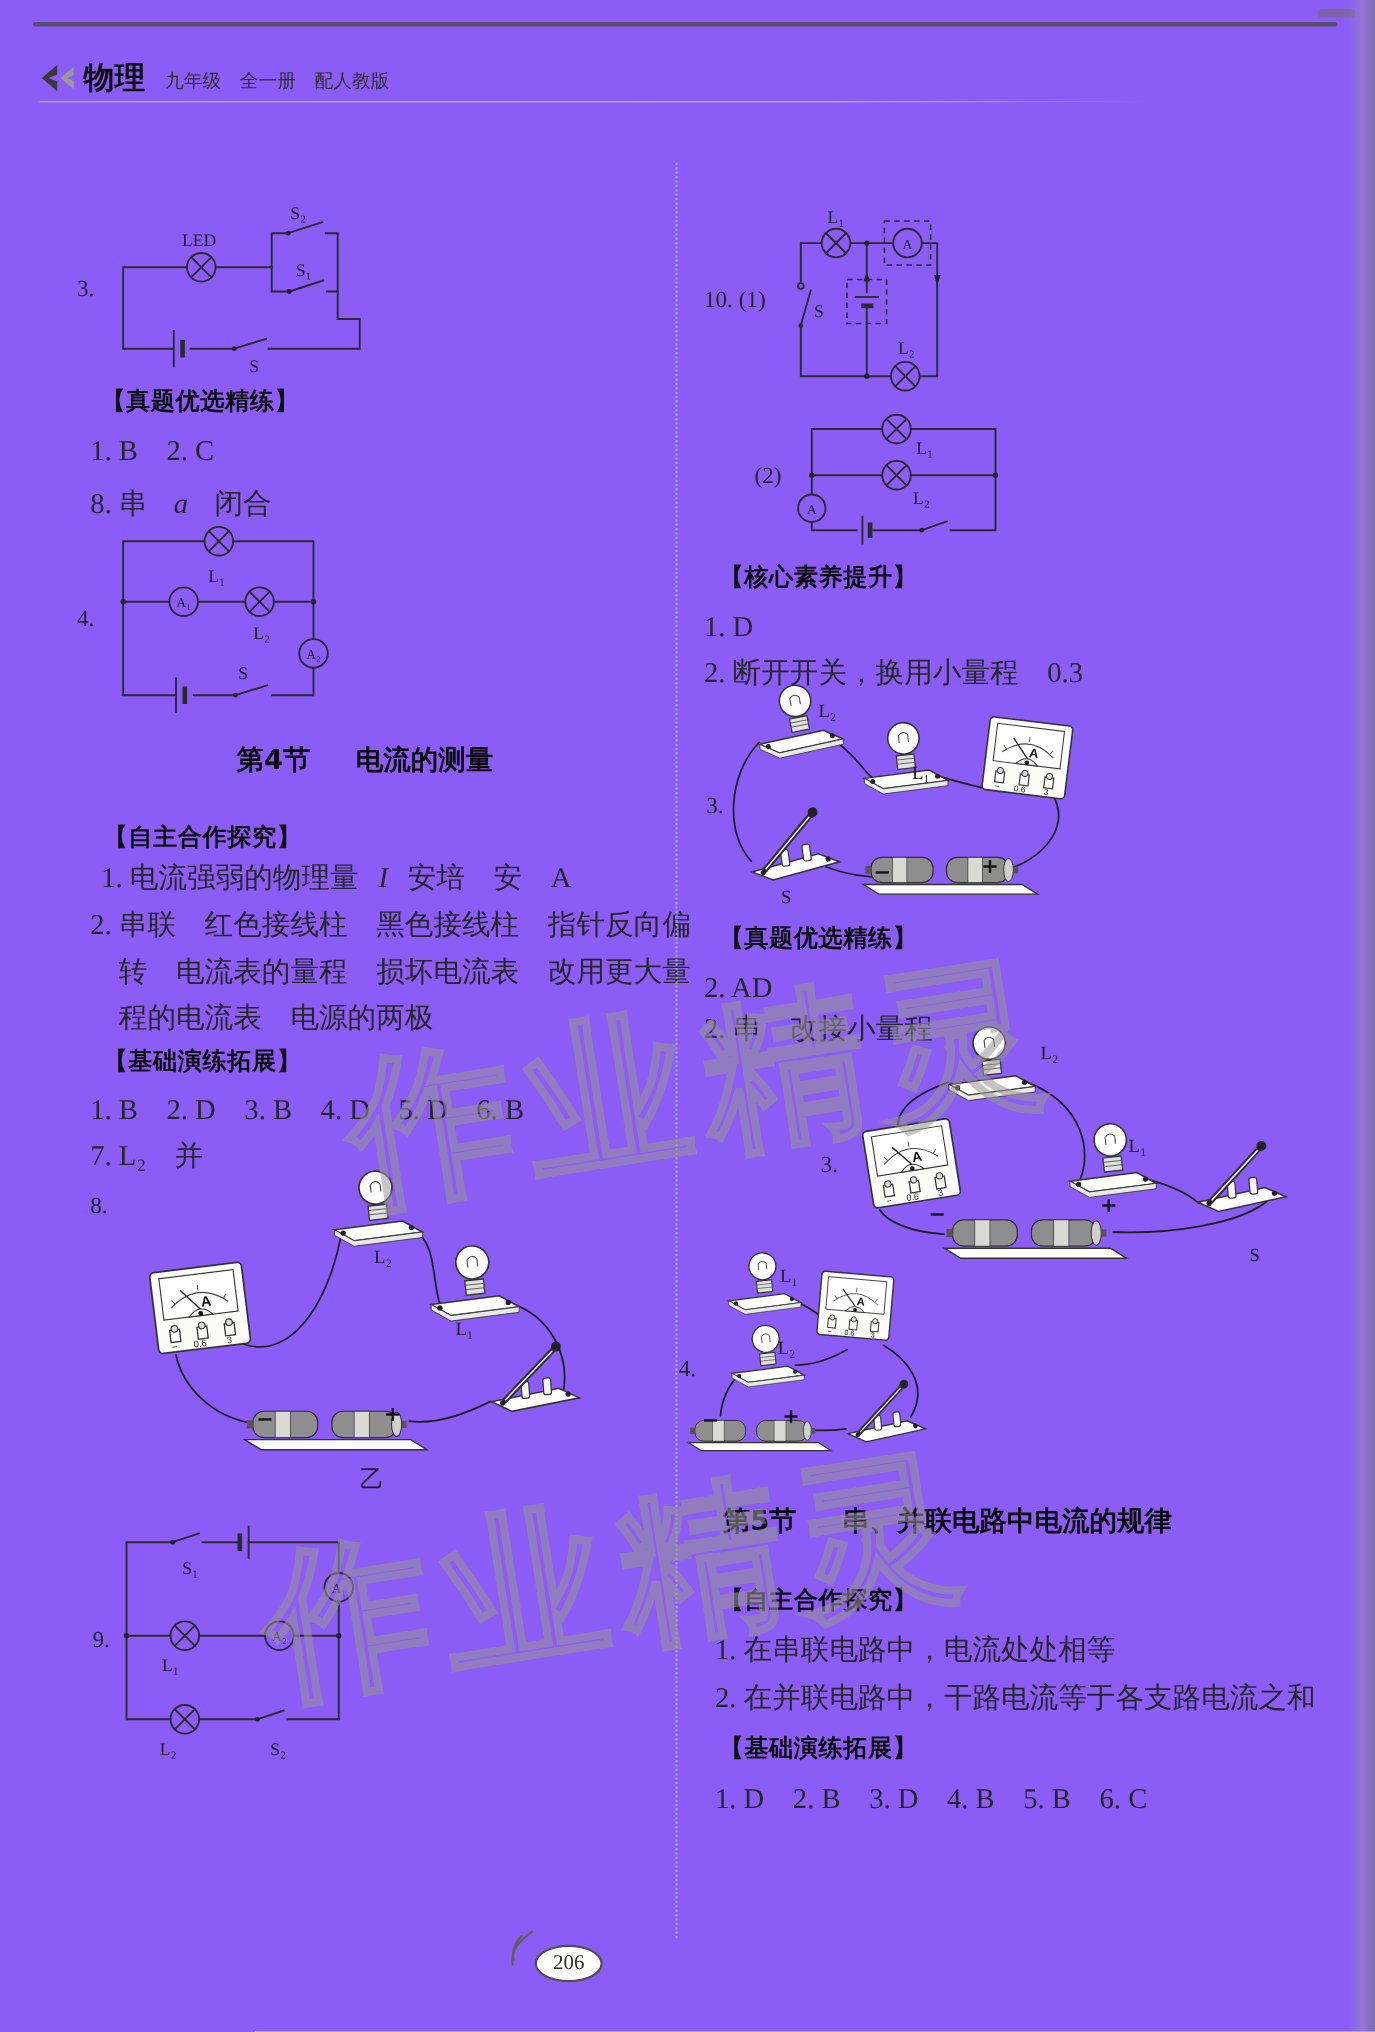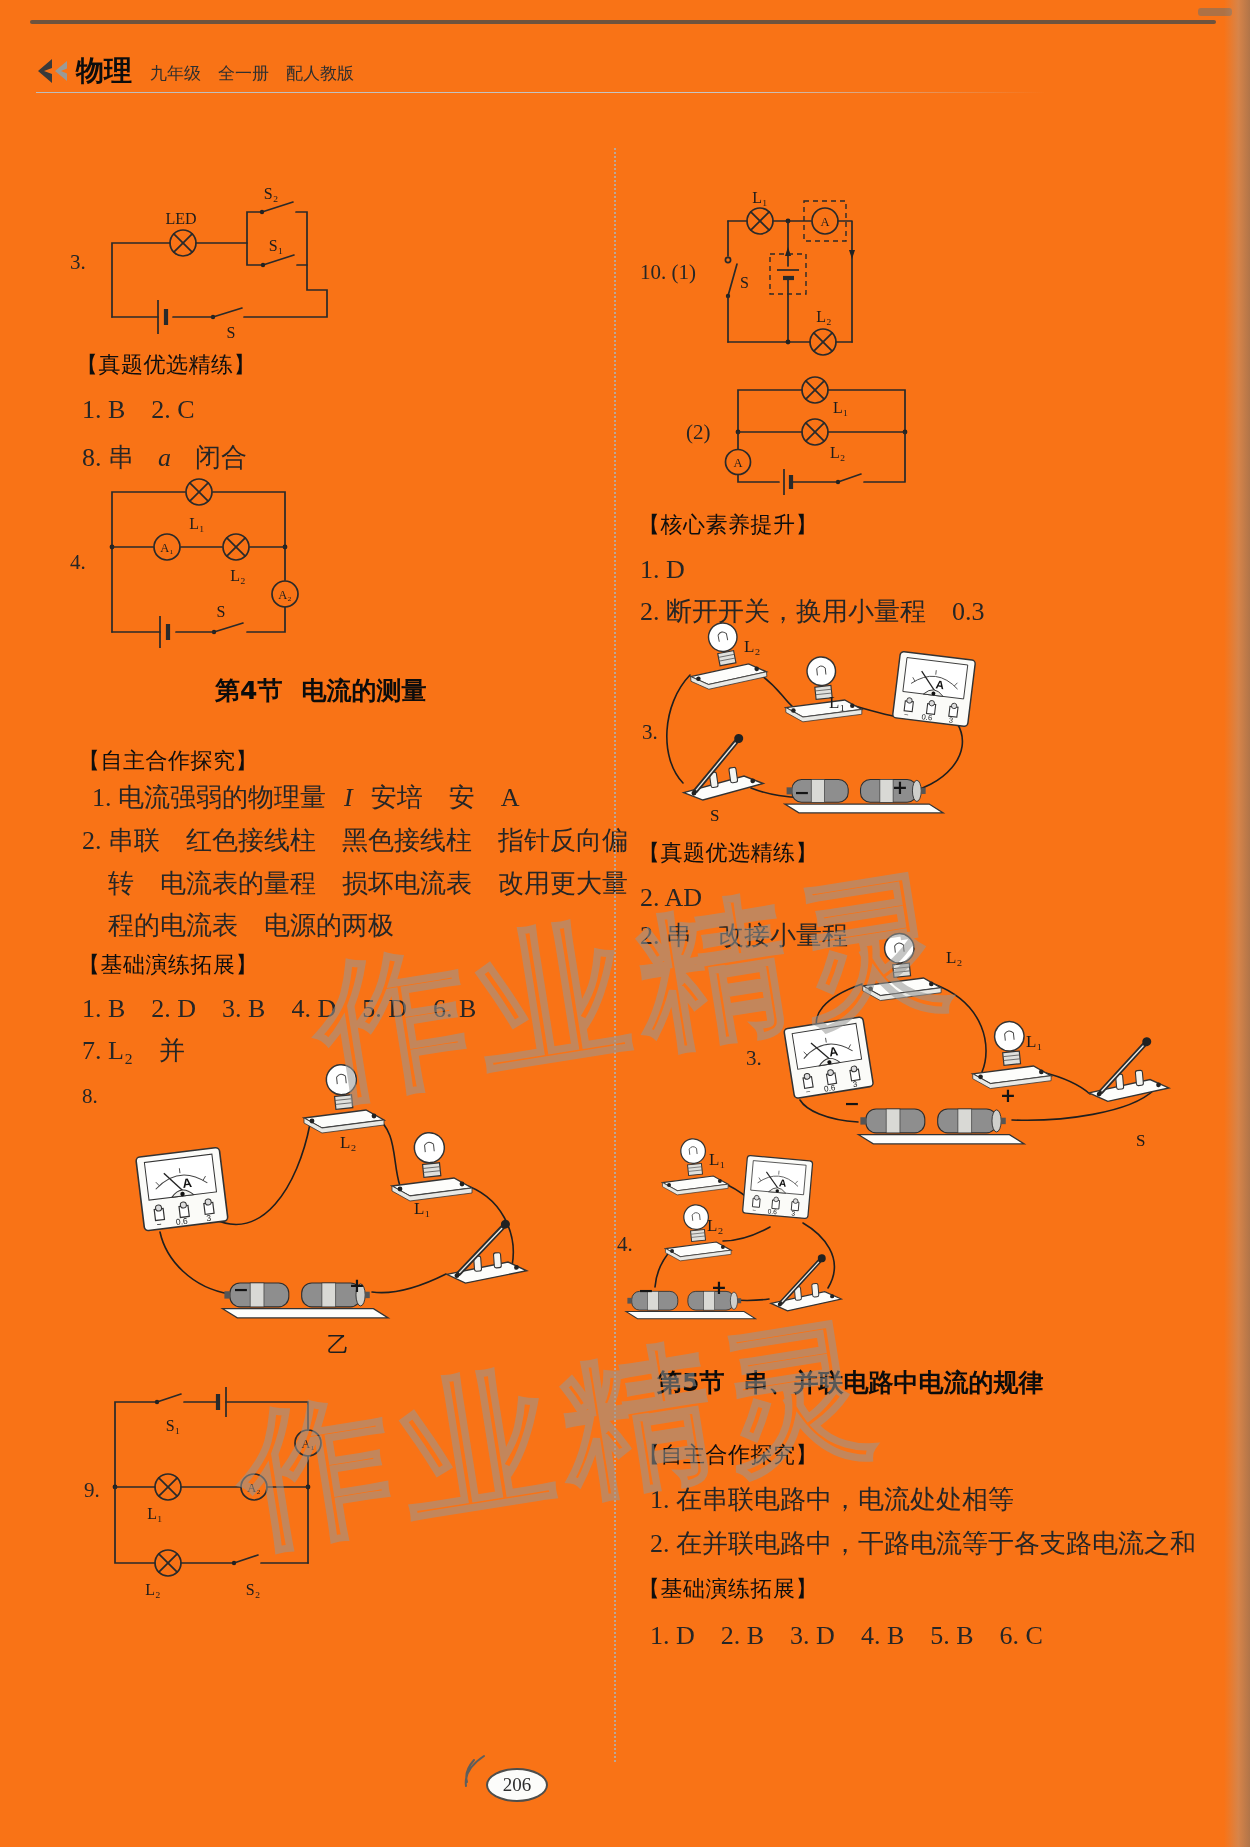--- a/index.html
+++ b/index.html
@@ -1,24 +1,24 @@
 <!DOCTYPE html>
 <html><head>
 <meta charset="utf-8">
 <style>
   * { margin:0; padding:0; box-sizing:border-box; }
   html,body { background:#ffffff; }
-  .page { position:relative; width:1250px; height:1847px; background:#f97316; overflow:hidden;
+  .page { position:relative; width:1250px; height:1847px; background:#8b5cf6; overflow:hidden;
           font-family:"Liberation Serif","DejaVu Serif",serif; color:#262626; }
   .abs { position:absolute; }
   .t  { position:absolute; font-size:26px; color:#262626; white-space:pre; line-height:1.25;
         font-family:"Liberation Serif","DejaVu Serif",serif; }
-  .h  { position:absolute; font-size:22px; font-weight:normal; color:#0e0e0e; white-space:pre;
-        font-family:"DejaVu Sans","Liberation Sans",sans-serif; letter-spacing:.5px; }
-  .st { position:absolute; display:flex; gap:19px; font-size:25px; font-weight:bold; color:#0c0c0c;
+  .h  { position:absolute; font-size:22px; font-weight:bold; color:#0e0e0e; white-space:pre;
+        font-family:"DejaVu Sans","Liberation Sans",sans-serif; letter-spacing:.5px;margin-left:16px; }
+  .st { position:absolute; display:flex; gap:41px; font-size:25px; font-weight:bold; color:#0c0c0c;
         font-family:"DejaVu Sans","Liberation Sans",sans-serif;text-align:center; }
   .it { font-style:italic; font-family:"Liberation Serif",serif; }
   .num{ position:absolute; font-size:21px; color:#262626; }
   svg.fig { position:absolute; overflow:visible; }
   .ck   { stroke:#2a2a2a; stroke-width:1.7; fill:none; stroke-linecap:round; }
   .ckd  { stroke:#2a2a2a; stroke-width:1.4; fill:none; stroke-dasharray:5 4; }
   .bthin  { stroke:#2a2a2a; stroke-width:1.7; }
   .bthick { stroke:#2a2a2a; stroke-width:4.2; }
   .dot  { fill:#222; }
   .cl   { font-size:16px; fill:#1c1c1c; text-anchor:middle; font-family:"Liberation Serif",serif; }

